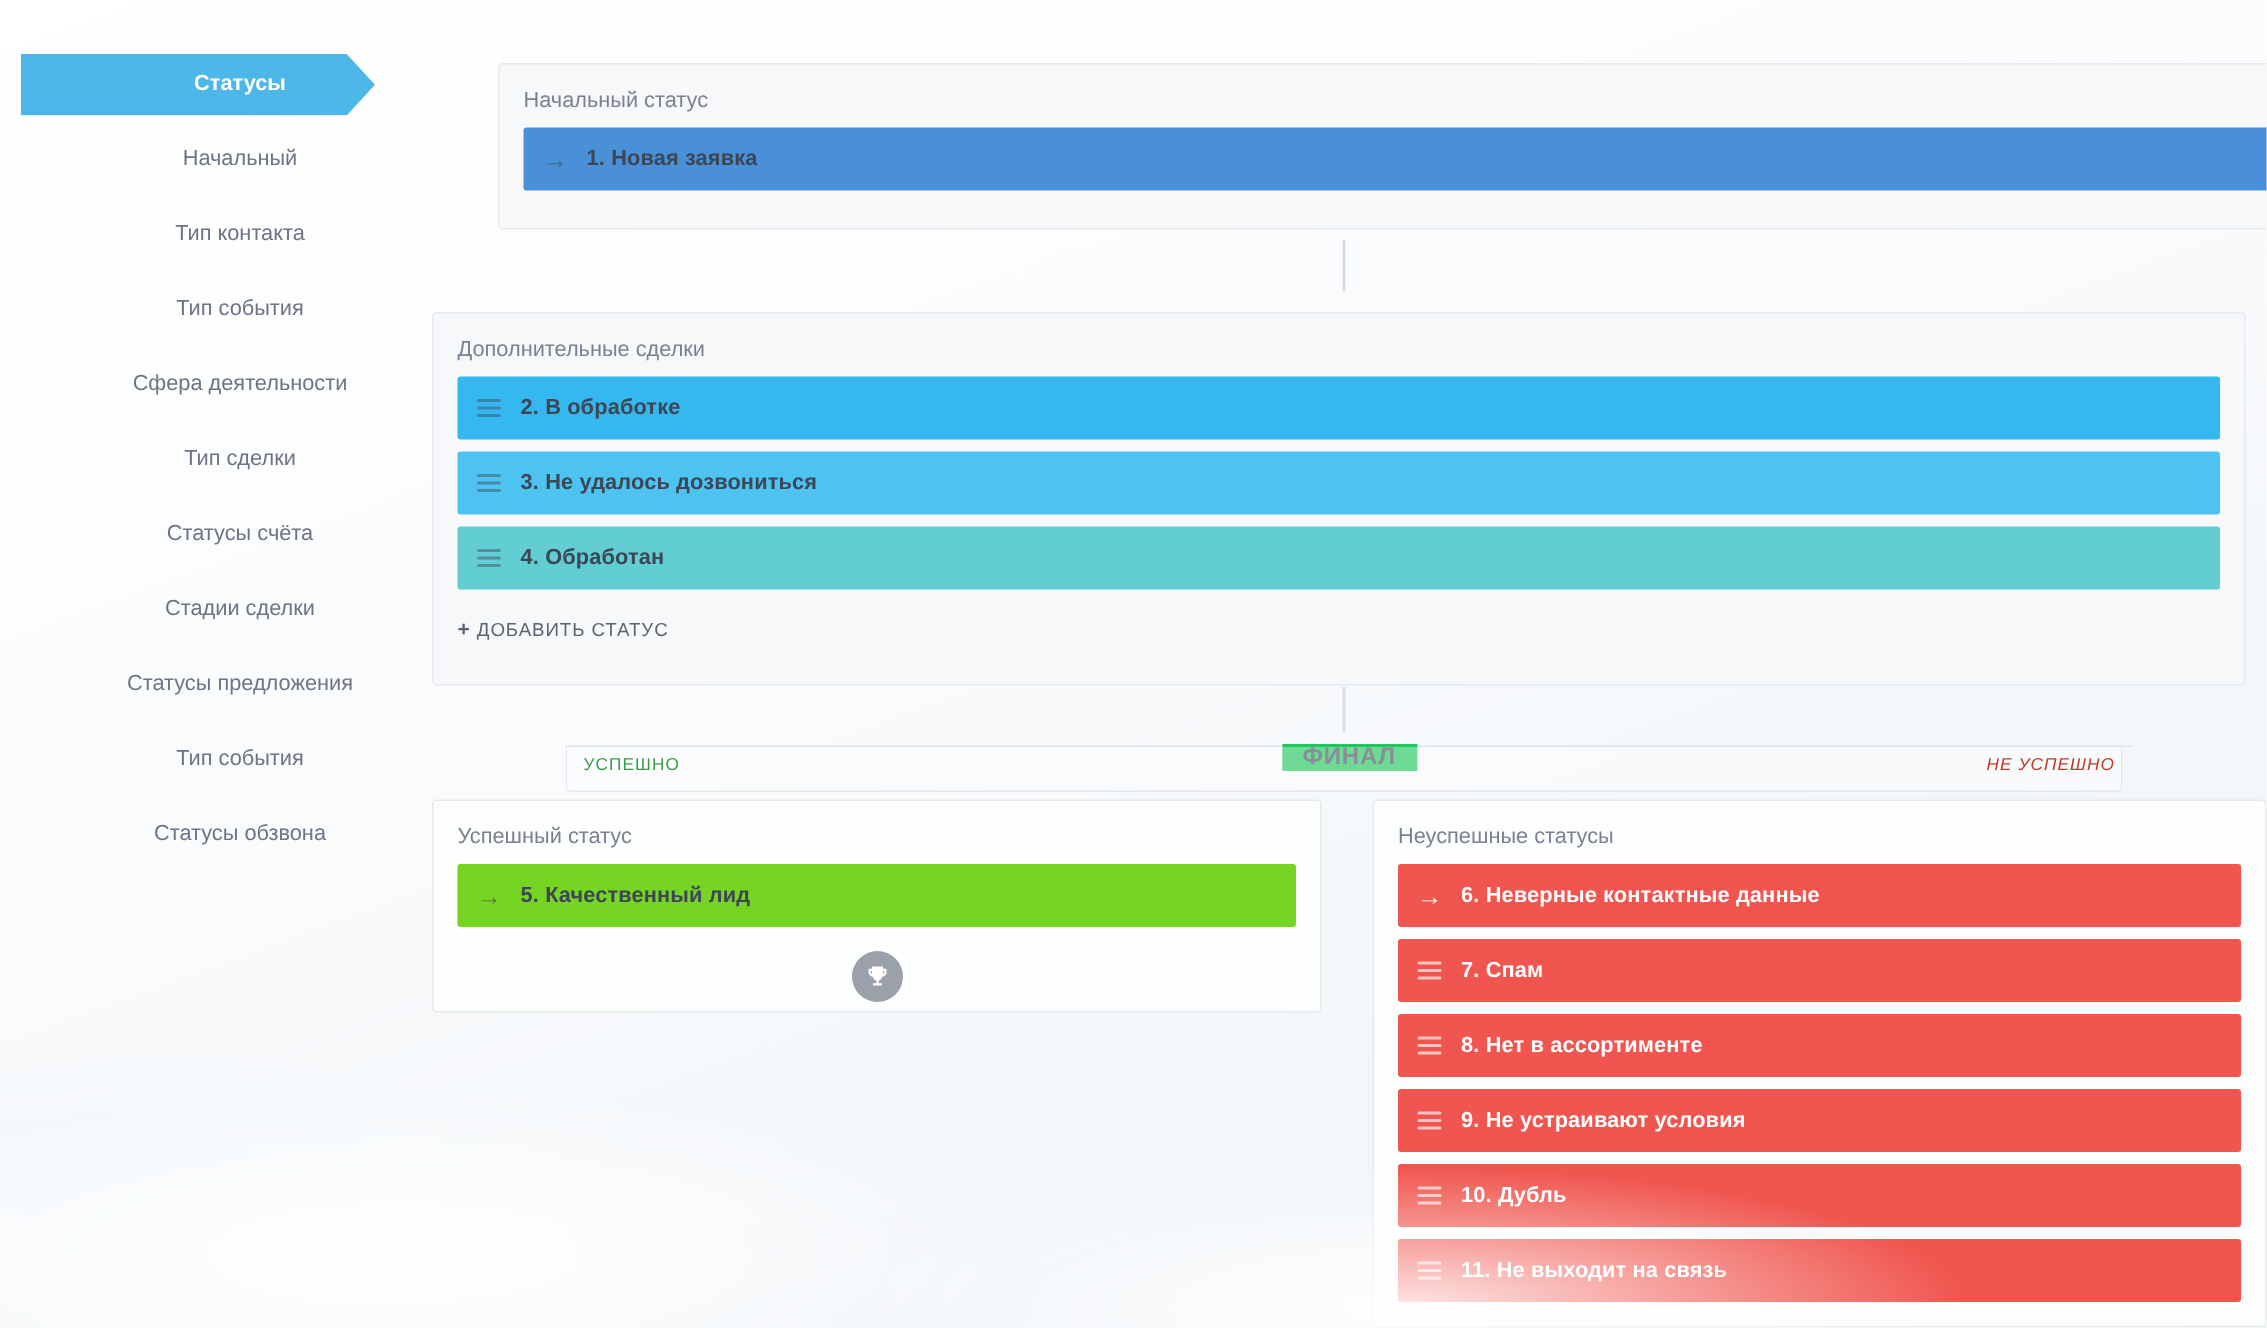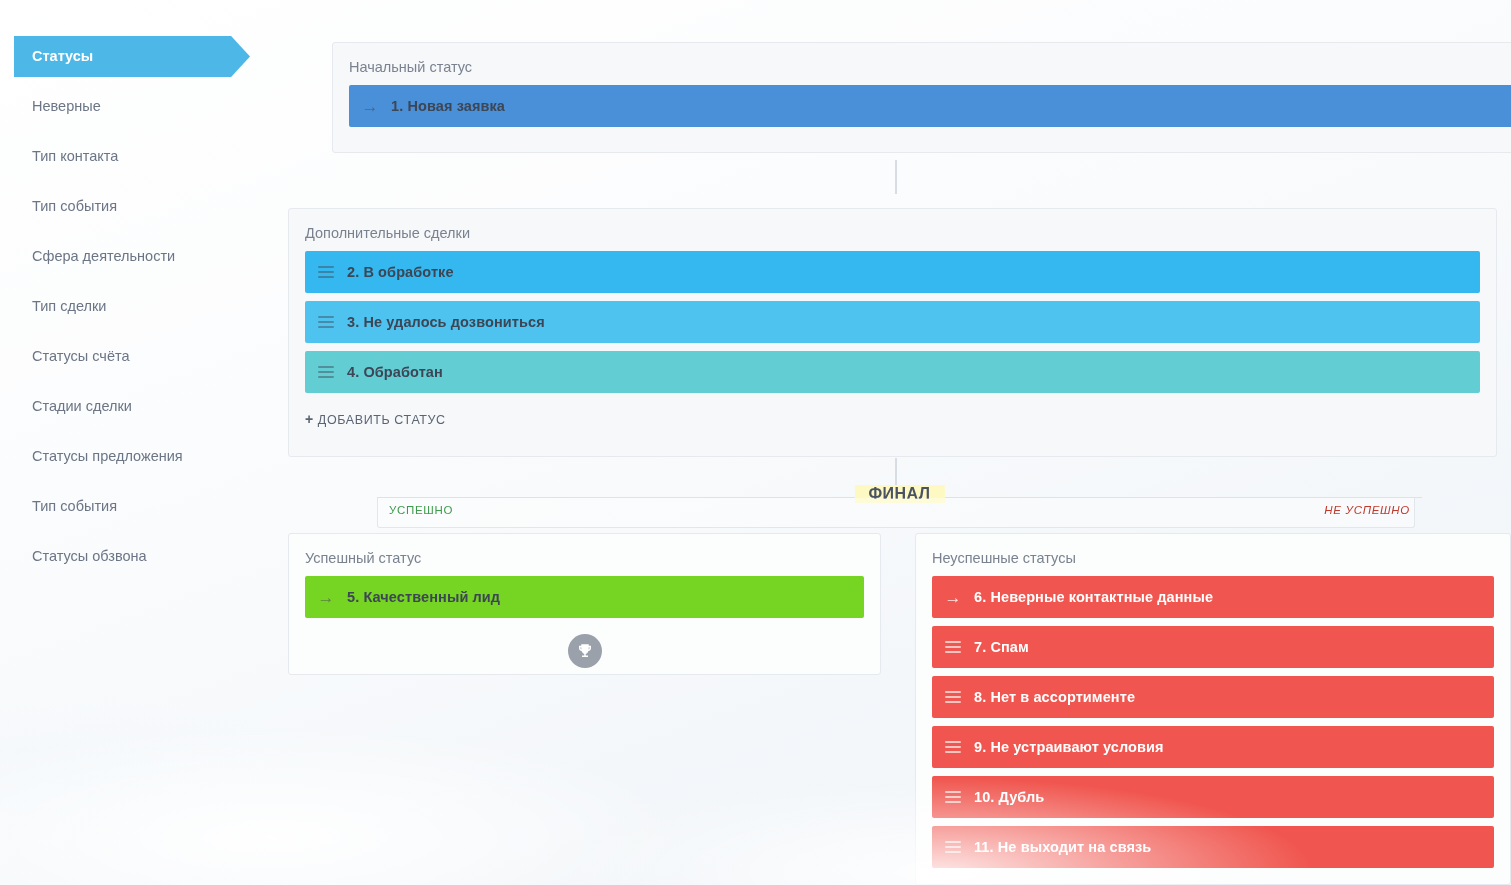--- a/index.html
+++ b/index.html
@@ -30,20 +30,21 @@
     position: absolute; left: 0; top: 0; width: 288px; height: 885px;
     padding-top: 36px; box-sizing: border-box;
   }
   .side-item {
     position: relative;
     height: 50px; line-height: 41px;
     padding-left: 32px;
     font-size: 14.5px; color: #6b7585;
     white-space: nowrap;
     cursor: pointer;
+    text-align: center;
   }
   .side-item.active { color: #ffffff; font-weight: bold; }
   .side-item.active .tab-shape {
     position: absolute; left: 14px; top: 0; width: 236px; height: 41px;
     background: #4db7e8; z-index: -1;
     clip-path: polygon(0 0, 92% 0, 100% 50%, 92% 100%, 0 100%);
   }
   .side-item.active .side-label { position: relative; z-index: 1; }
 
   
@@ -104,22 +105,22 @@
   .connector {
     position: absolute; width: 2px; background: #d8dce3;
   }
 
   
   .final-wrap { position: absolute; left: 0; top: 482px; width: 1223px; height: 60px; }
   .final-rule {
     position: absolute; left: 89px; top: 15px; width: 1045px; height: 1px; background: #dfe3e9;
   }
   .final-label {
-    position: absolute; left: 50%; top: 3px; transform: translateX(-50%);
-    background: #fef9c3; padding: 0 14px;
+    position: absolute; left: 50%; top: 14px; transform: translateX(-50%);
+    background: #22c55e; padding: 0 14px;
     font-size: 16px; font-weight: bold; color: #4a5362; letter-spacing: .5px;
   }
   .bracket {
     position: absolute; left: 89px; top: 16px; width: 1038px; height: 30px;
     border: 1px solid #e3e7ec; border-top: none; border-radius: 0 0 3px 3px;
     background: rgba(255,255,255,0.35);
     box-sizing: border-box;
   }
   .lbl-success {
     position: absolute; left: 101px; top: 22px;
@@ -136,21 +137,21 @@
     background: #9aa1ab; display: flex; align-items: center; justify-content: center;
   }
 </style>
 </head>
 <body>
 
 <div class="layout">
 
   <nav class="sidebar" id="sidebar">
       <div class="side-item active"><span class="tab-shape"></span><span class="side-label">Статусы</span></div>
-      <div class="side-item"><span class="side-label">Неверные</span></div>
+      <div class="side-item"><span class="side-label">Начальный</span></div>
       <div class="side-item"><span class="side-label">Тип контакта</span></div>
       <div class="side-item"><span class="side-label">Тип события</span></div>
       <div class="side-item"><span class="side-label">Сфера деятельности</span></div>
       <div class="side-item"><span class="side-label">Тип сделки</span></div>
       <div class="side-item"><span class="side-label">Статусы счёта</span></div>
       <div class="side-item"><span class="side-label">Стадии сделки</span></div>
       <div class="side-item"><span class="side-label">Статусы предложения</span></div>
       <div class="side-item"><span class="side-label">Тип события</span></div>
       <div class="side-item"><span class="side-label">Статусы обзвона</span></div>
     </nav>

